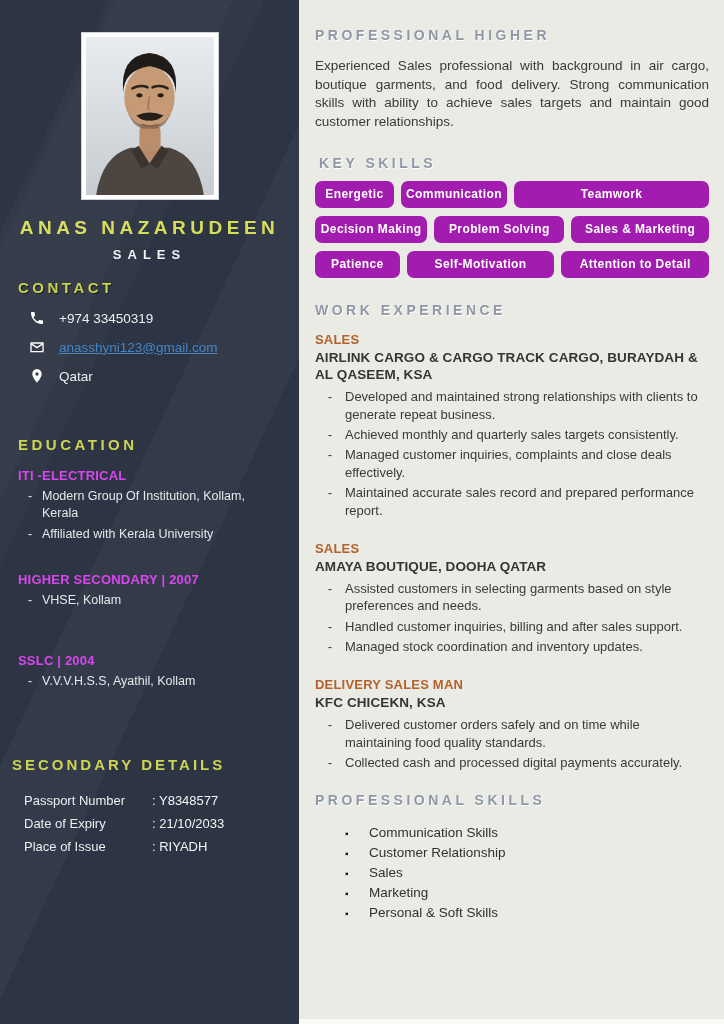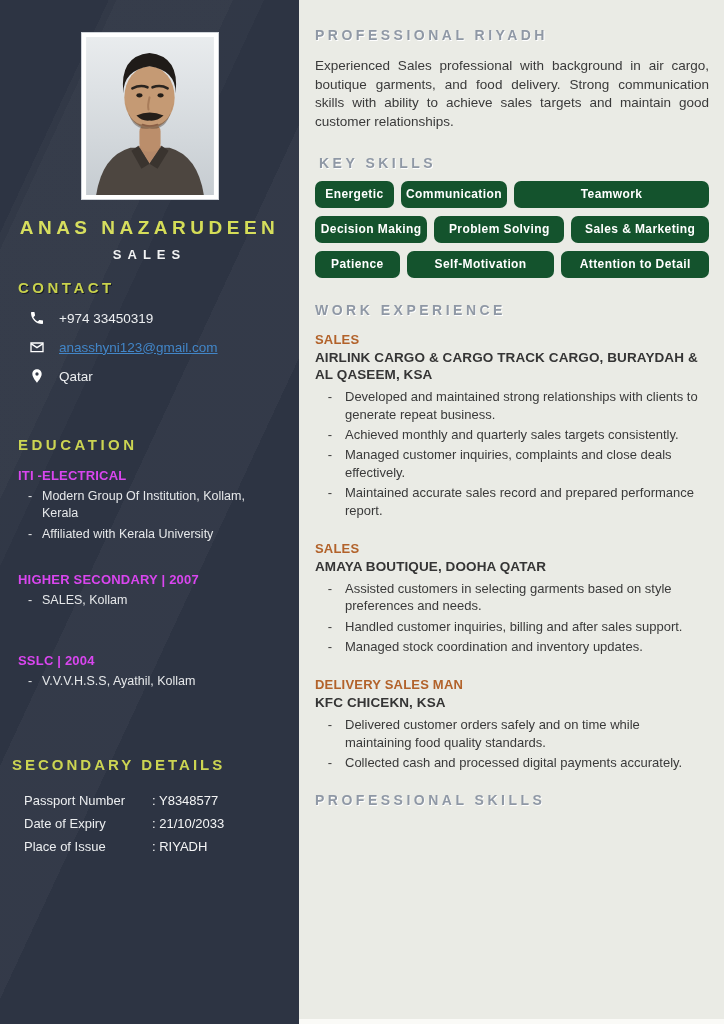--- a/index.html
+++ b/index.html
@@ -50,21 +50,21 @@
 
   
   .main { flex:1; height:100%; background:#eaebe5; padding:27px 15px 0 16px; overflow:hidden; }
   .main-head { font-size:14px; font-weight:800; letter-spacing:3.5px; color:#8f98a5;
     text-shadow:0.8px 0.8px 0 #ffffff; }
   .summary-text { margin-top:14px; font-size:13.5px; line-height:1.38; color:#3a3a3a; text-align:justify; }
 
   .skills-head { margin-top:23px; margin-left:4px; }
   .pill-rows { margin-top:10px; }
   .pill-row { display:flex; gap:7px; margin-bottom:8px; }
-  .pill { background:#14532d; color:#ffffff; border-radius:7px; height:27px; display:flex; align-items:center; justify-content:center; font-size:12px; font-weight:700; letter-spacing:0.4px; }
+  .pill { background:#a21caf; color:#ffffff; border-radius:7px; height:27px; display:flex; align-items:center; justify-content:center; font-size:12px; font-weight:700; letter-spacing:0.4px; }
   .r1 .p1 { flex:0 0 20%; } .r1 .p2 { flex:0 0 27%; } .r1 .p3 { flex:1; }
   .r2 .p1 { flex:0 0 28.5%; } .r2 .p2 { flex:0 0 33%; } .r2 .p3 { flex:1; }
   .r3 .p1 { flex:0 0 21.5%; } .r3 .p2 { flex:0 0 37.5%; } .r3 .p3 { flex:1; }
 
   .work-head { margin-top:24px; }
   .job { margin-top:14px; }
   .job + .job { margin-top:22px; }
   .job-title { font-size:13px; font-weight:700; color:#b2622a; letter-spacing:0.2px; }
   .job-company { font-size:13.5px; font-weight:700; color:#353535; line-height:1.32; margin-top:2px; letter-spacing:0.1px; }
   .job-bullets { margin-top:4px; }
@@ -156,21 +156,21 @@
         <div class="dash-item">
             <span class="bt">Affiliated with Kerala University</span>
           </div>
       </div>
     </div>
 
     <div class="edu-block edu-gap1">
       <div class="edu-title">HIGHER SECONDARY | 2007</div>
       <div class="dash-list">
         <div class="dash-item">
-            <span class="bt">SALES, Kollam</span>
+            <span class="bt">VHSE, Kollam</span>
           </div>
       </div>
     </div>
 
     <div class="edu-block edu-gap2">
       <div class="edu-title">SSLC | 2004</div>
       <div class="dash-list">
         <div class="dash-item">
             <span class="bt">V.V.V.H.S.S, Ayathil, Kollam</span>
           </div>
@@ -189,21 +189,21 @@
       </div>
       <div class="pass-row">
         <span class="pass-label">Place of Issue</span>
         <span class="pass-value">: RIYADH</span>
       </div>
     </div>
   </aside>
 
   <main class="main">
 
-    <h2 class="main-head">PROFESSIONAL RIYADH</h2>
+    <h2 class="main-head">PROFESSIONAL HIGHER</h2>
     <p class="summary-text">Experienced Sales professional with background in air cargo, boutique garments, and food delivery. Strong communication skills with ability to achieve sales targets and maintain good customer relationships.</p>
 
     <h2 class="main-head skills-head">KEY SKILLS</h2>
     <div class="pill-rows">
       <div class="pill-row r1">
         <div class="pill p1">Energetic</div>
         <div class="pill p2">Communication</div>
         <div class="pill p3">Teamwork</div>
       </div>
       <div class="pill-row r2">
@@ -262,16 +262,33 @@
         <div class="job-bullet">
             <span class="bt">Delivered customer orders safely and on time while maintaining food quality standards.</span>
           </div>
         <div class="job-bullet">
             <span class="bt">Collected cash and processed digital payments accurately.</span>
           </div>
       </div>
     </div>
 
     <h2 class="main-head prof-head">PROFESSIONAL SKILLS</h2>
+    <div class="sq-list">
+      <div class="sq-item">
+          <span class="bt">Communication Skills</span>
+        </div>
+      <div class="sq-item">
+          <span class="bt">Customer Relationship</span>
+        </div>
+      <div class="sq-item">
+          <span class="bt">Sales</span>
+        </div>
+      <div class="sq-item">
+          <span class="bt">Marketing</span>
+        </div>
+      <div class="sq-item">
+          <span class="bt">Personal &amp; Soft Skills</span>
+        </div>
+    </div>
   </main>
 
   <div class="bottom-strip"></div>
 </div>
 
 </body></html>

